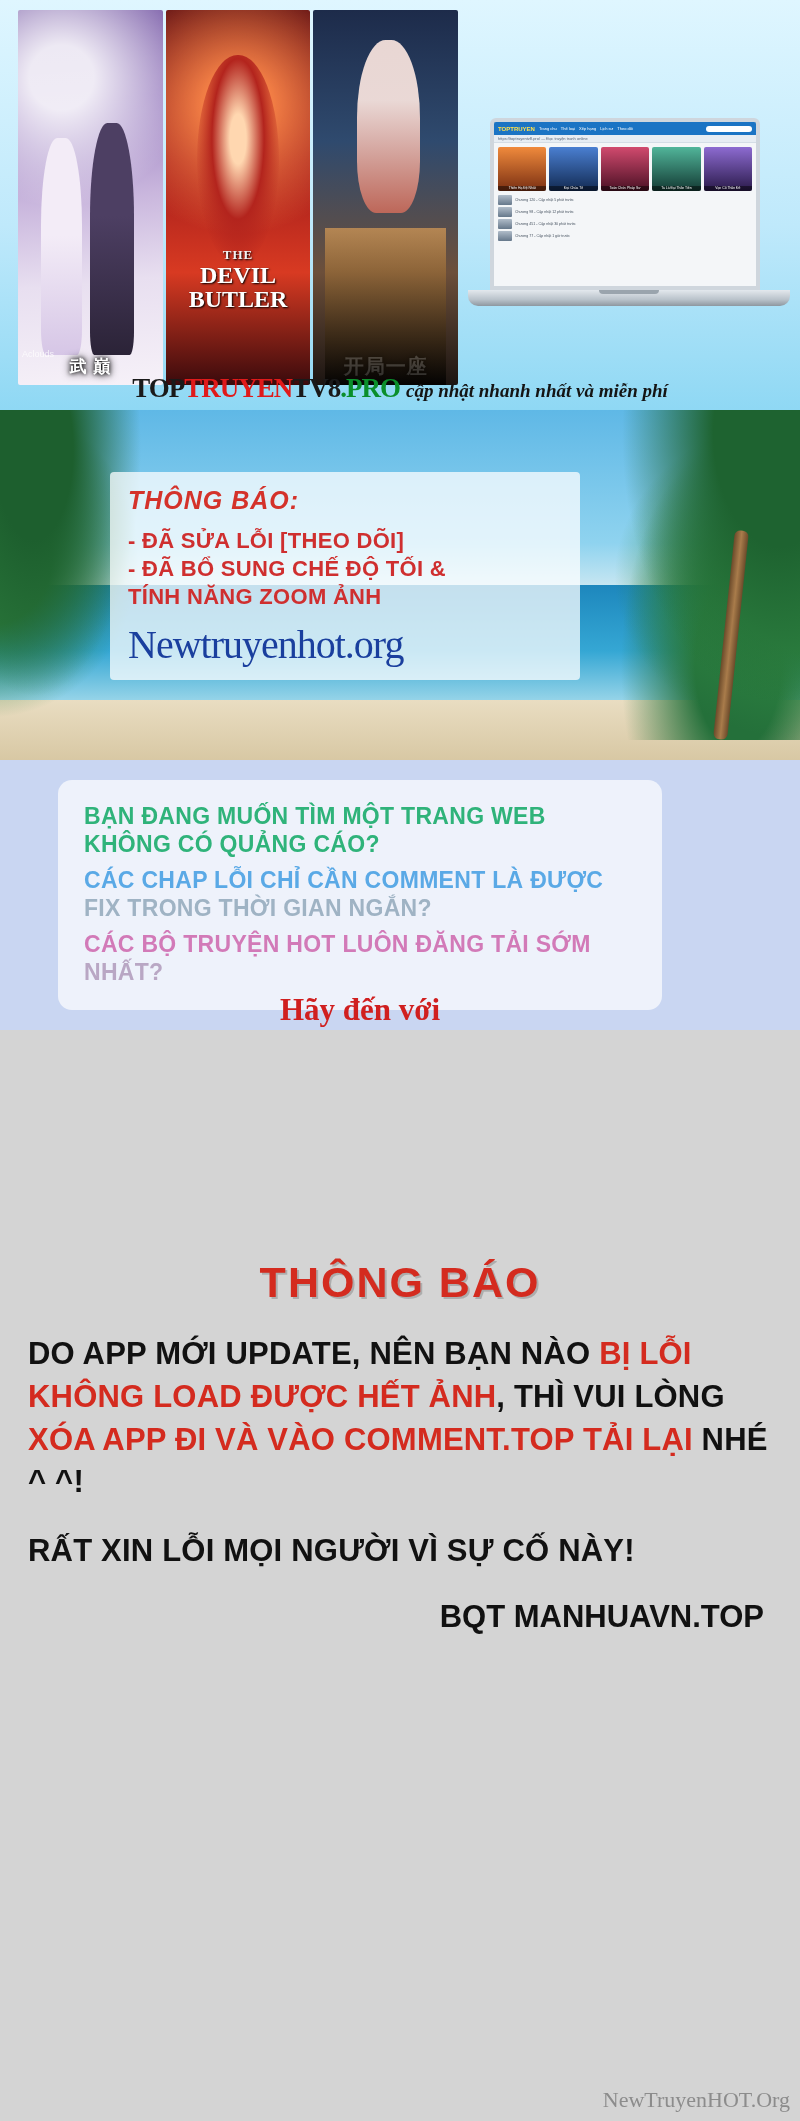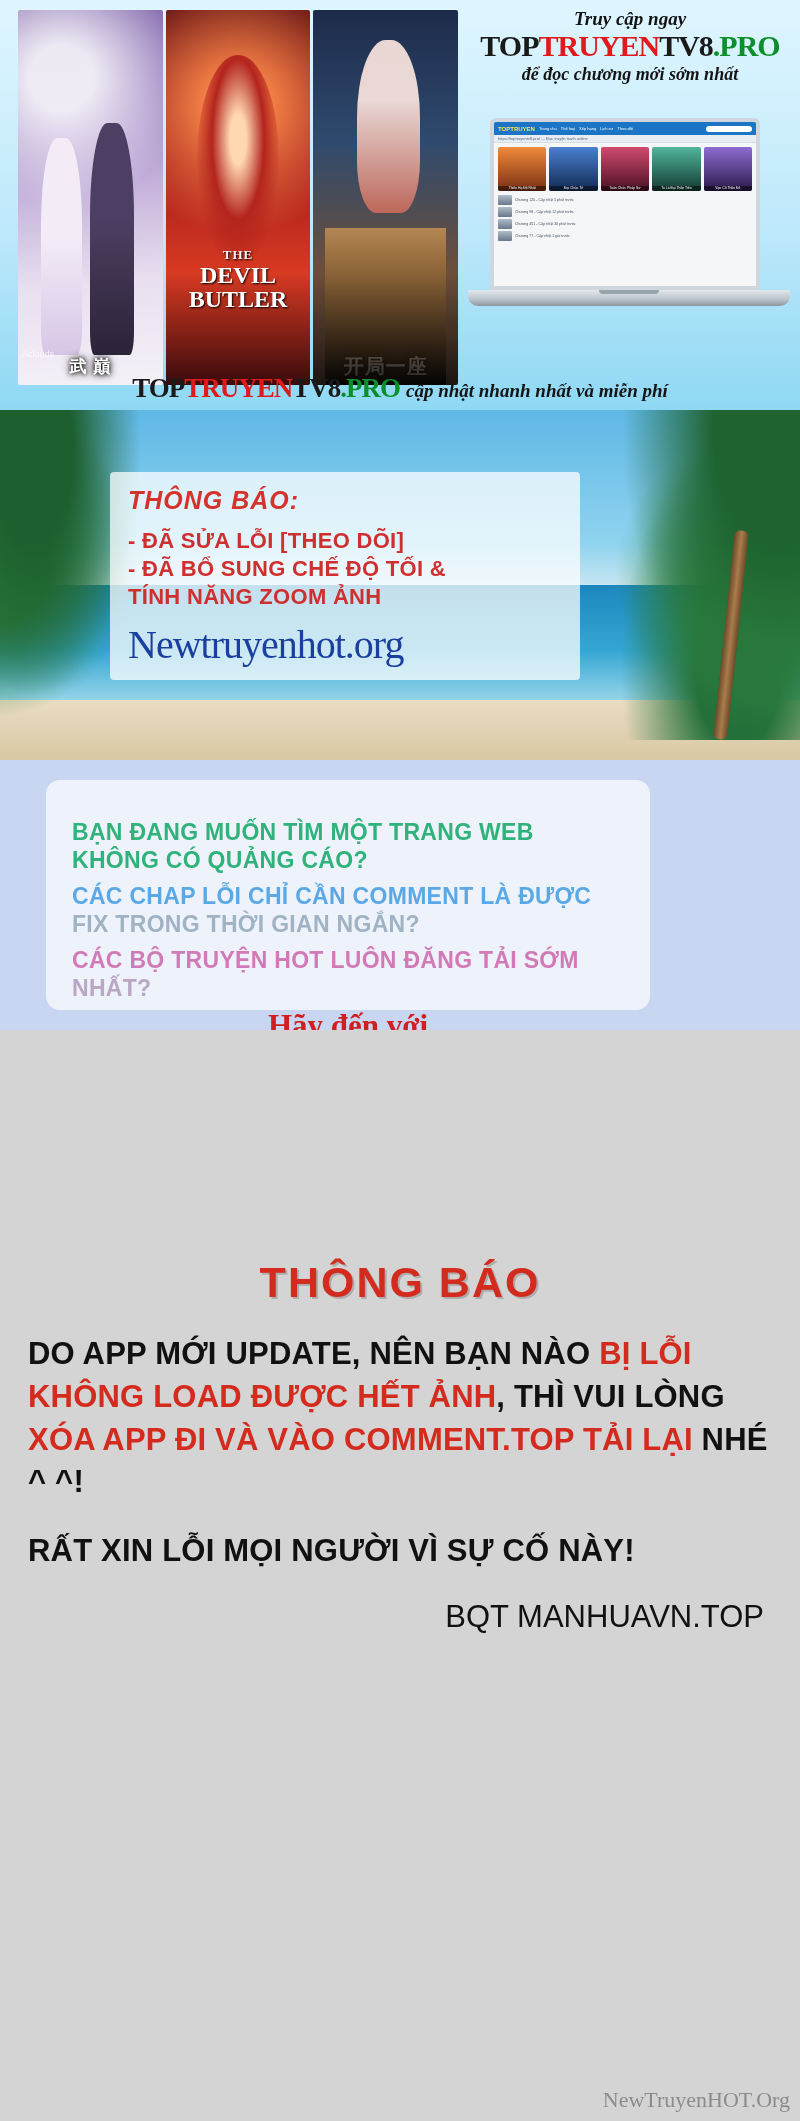--- a/index.html
+++ b/index.html
@@ -423,27 +423,27 @@
   
   .panel3 {
     position: relative;
     width: 800px;
     height: 270px;
     background: #c9d6f2;
     overflow: hidden;
   }
   .q-card {
     position: absolute;
-    left: 46px;
+    left: 58px;
     top: 20px;
     width: 604px;
     height: 230px;
     background: #eef2fb;
     border-radius: 14px;
-    padding: 38px 26px;
+    padding: 22px 26px;
     box-sizing: border-box;
   }
   .q-line {
     font-family: "Liberation Sans", sans-serif;
     font-weight: bold;
     font-size: 23px;
     line-height: 1.22;
     letter-spacing: .3px;
   }
   .q1 { color: #2fb37a; }
@@ -500,21 +500,21 @@
     line-height: 1.38;
     color: #111;
     letter-spacing: .2px;
   }
   .p4-body .red { color: #d42b1f; }
   .p4-body p { margin: 0 0 26px 0; }
   .p4-sign {
     margin-top: 24px;
     text-align: right;
     font-family: "Liberation Sans", sans-serif;
-    font-weight: normal;
+    font-weight: bold;
     font-size: 31px;
     color: #111;
     padding-right: 8px;
   }
   .p4-watermark {
     position: absolute;
     right: 10px;
     bottom: 8px;
     font-family: "Liberation Serif", serif;
     font-size: 22px;
@@ -537,27 +537,20 @@
         <div class="devil">
           <span>THE</span>
           <b>DEVIL BUTLER</b>
         </div>
       </div>
       <div class="cover c3">
         <div class="cov-title">开局一座</div>
       </div>
     </div>
 
-    <div class="promo-top">
-      <div class="line1">Truy cập ngay</div>
-      <div class="brand">
-        <span class="b-top">TOP</span><span class="b-truyen">TRUYEN</span><span class="b-tv8">TV8</span><span class="b-pro">.PRO</span>
-      </div>
-      <div class="line3">để đọc chương mới sớm nhất</div>
-    </div>
 
     <div class="laptop">
       <div class="screen">
         <div class="site">
           <div class="site-top">
             <div class="site-logo">TOPTRUYEN</div>
             <div class="site-nav">
               <span>Trang chủ</span>
               <span>Thể loại</span>
               <span>Xếp hạng</span>

